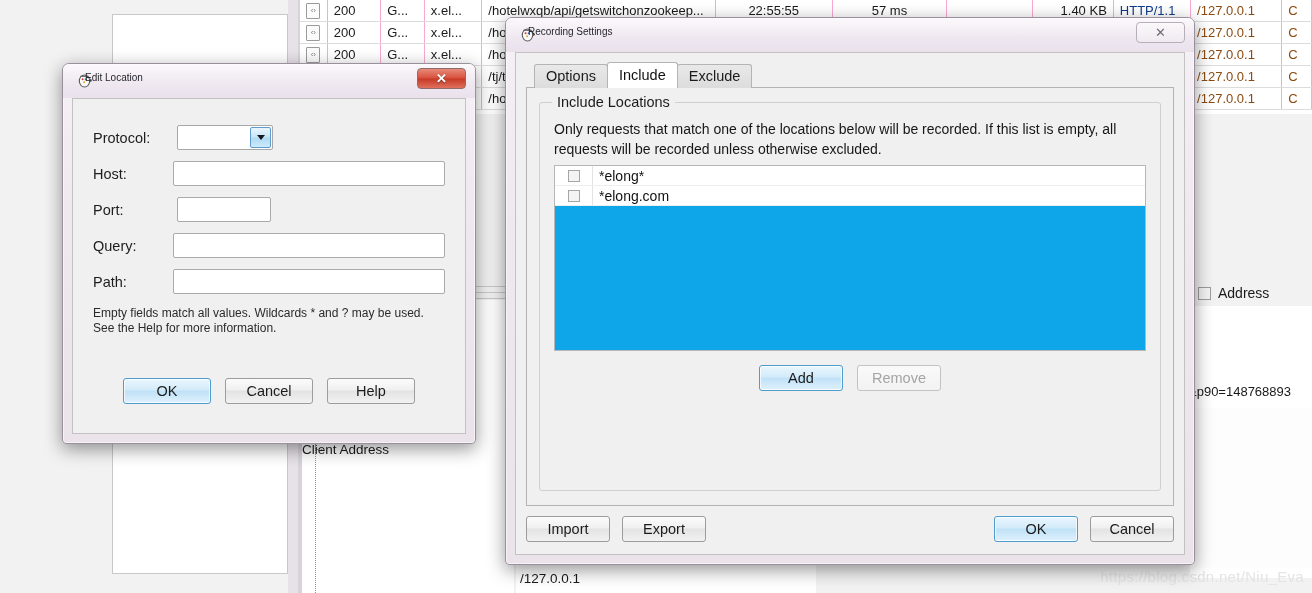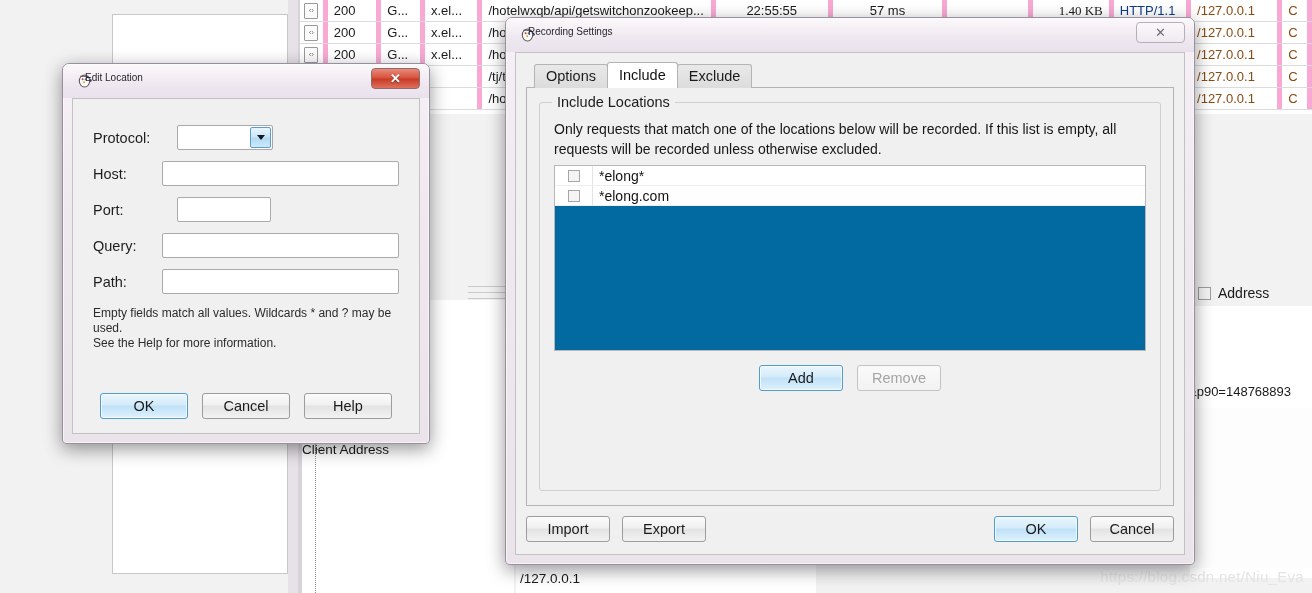--- a/index.html
+++ b/index.html
@@ -13,31 +13,31 @@
   #root { position: relative; width: 1312px; height: 593px; background: #f0f0f0; }
 
   
   .bg-canvas { position:absolute; inset:0; background:#f2f2f2; }
 
   .req-table { position:absolute; left:300px; top:0; width:1012px; height:114px;
                background:#ffffff; font-size:13px; color:#1a1a1a; }
   .req-row { display:flex; height:22px; line-height:22px; border-bottom:1px solid #dcdcdc;
              box-sizing:border-box; white-space:nowrap; }
   .req-row:nth-child(odd){ background:#ffffff; }
-  .req-cell { border-right:5px solid #f9a8d4; padding:0 6px; overflow:hidden;
+  .req-cell { border-right:1px solid #f9a8d4; padding:0 6px; overflow:hidden;
               box-sizing:border-box; text-overflow:clip; }
   .c-ico { width:28px; text-align:center; padding:0; color:#8a8a8a; }
   .c-code { width:54px; }
   .c-m { width:44px; }
   .c-host { width:58px; }
   .c-path { width:236px; }
   .c-time { width:118px; text-align:center; }
   .c-dur { width:116px; text-align:center; }
   .c-gap { width:86px; }
-  .c-size { width:82px; text-align:right;font-family:Liberation Serif, serif; }
+  .c-size { width:82px; text-align:right; }
   .c-proto { width:78px; color:#0f3c8c; }
   .c-addr { width:92px; color:#8a4a10; }
   .c-last { width:30px; color:#8a4a10; }
 
   .doc-glyph { display:inline-block; width:12px; height:14px; border:1px solid #9a9a9a;
                background:#fbfbfb; position:relative; top:3px; border-radius:1px; }
   .doc-glyph:after { content:"‹›"; position:absolute; left:0; right:0; top:-4px;
                      font-size:8px; color:#7a7a7a; text-align:center; }
 
   
@@ -158,21 +158,21 @@
 
   .groupbox { position:absolute; left:12px; right:12px; top:14px; bottom:14px;
               border:1px solid #cfcfcf; border-radius:3px; box-sizing:border-box; }
   .group-title { position:absolute; left:12px; top:-9px; background:#f0f0f0; padding:0 5px;
                  font-size:14.5px; color:#1b1b1b; }
 
   .desc { position:absolute; left:14px; right:14px; top:16px; font-size:14px; color:#161616;
           line-height:20px; }
 
   .listbox { position:absolute; left:14px; right:14px; top:62px; height:186px;
-             border:1px solid #b7b7b7; background:#0369a1; box-sizing:border-box; overflow:hidden; }
+             border:1px solid #b7b7b7; background:#0ea5e9; box-sizing:border-box; overflow:hidden; }
   .lrow { display:flex; align-items:center; height:19px; background:#ffffff;
           border-bottom:1px solid #eeeeee; font-size:14px; color:#121212; }
   .lcheck-wrap { width:38px; display:flex; justify-content:center; align-items:center;
                  border-right:1px solid #e3e3e3; height:100%; box-sizing:border-box; }
   .lcheck { width:12px; height:12px; border:1px solid #a6a6a6; background:#f4f4f4;
             box-sizing:border-box; }
   .ltext { padding-left:6px; }
 
   .listbtns { position:absolute; left:0; right:0; top:262px; display:flex;
               justify-content:center; gap:14px; }
@@ -369,21 +369,21 @@
         </div>
         <div class="footer-right">
           <button class="btn primary">OK</button>
           <button class="btn">Cancel</button>
         </div>
       </div>
 
     </div>
   </div>
 
-  <div class="dialog" style="left:62px; top:63px; width:368px; height:381px;">
+  <div class="dialog" style="left:62px; top:63px; width:414px; height:381px;">
     <div class="titlebar">
       <span class="title-icon">
         <svg width="17" height="17" viewBox="0 0 17 17">
           <ellipse cx="8.5" cy="9" rx="5.2" ry="6" fill="#fbfbfb" stroke="#5b5b5b" stroke-width="1.1"></ellipse>
           <path d="M13.6 7.2c1.6-.2 2.3 1.4 1.1 2.2-.6.4-1.2.4-1.6.2" fill="none" stroke="#5b5b5b" stroke-width="1.1"></path>
           <circle cx="6.6" cy="7.3" r="1" fill="#d03a2c"></circle>
           <circle cx="9.6" cy="7.3" r="1" fill="#3a7ad0"></circle>
           <circle cx="8.1" cy="10.2" r="1" fill="#e0a81e"></circle>
           <path d="M4.4 4.3h8.2" stroke="#5b5b5b" stroke-width="1.1" fill="none"></path>
         </svg>

